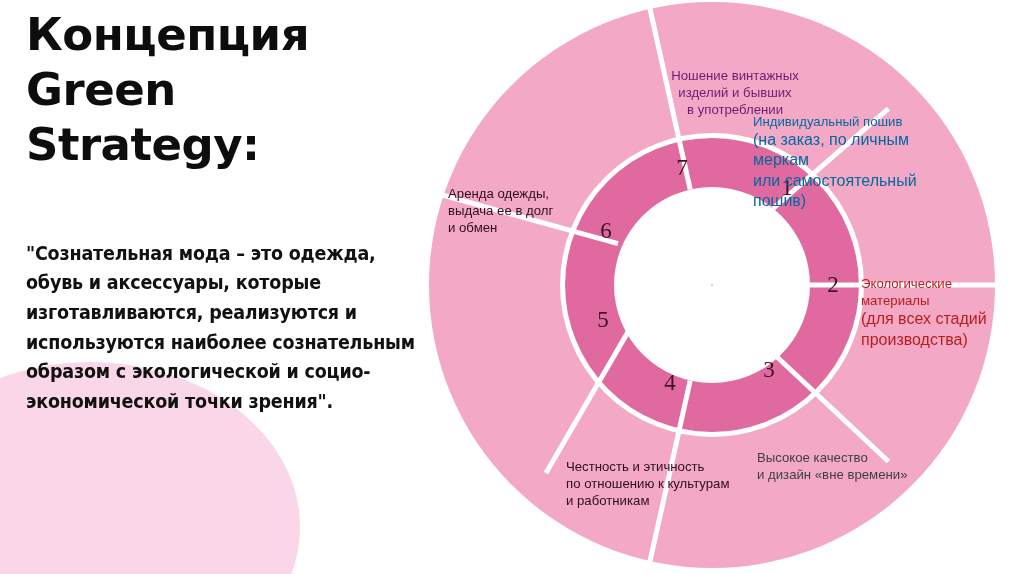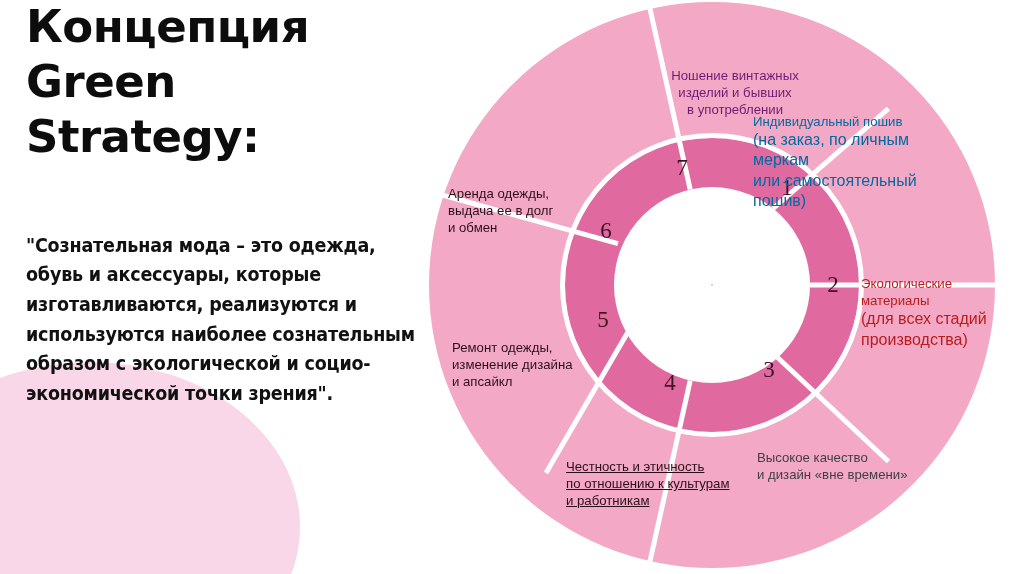--- a/index.html
+++ b/index.html
@@ -25,21 +25,21 @@
   
   .left-col{position:absolute;left:26px;top:0;width:430px;z-index:3;}
   .title{
     font-family:"DejaVu Sans", sans-serif;
     font-weight:700;
     font-size:45px;
     line-height:1.22;
     letter-spacing:-0.5px;
     color:#0d0d0d;
     margin:0;
-    padding-top:0;
+    padding-top:8px;
     white-space:pre-line;
   }
   .quote{
     margin:0;
     padding-top:66px;
     font-family:"DejaVu Sans Condensed","DejaVu Sans", sans-serif;
     font-weight:700;
     font-size:19.5px;
     line-height:1.52;
     color:#111111;
@@ -153,31 +153,26 @@
 материалы</span>
     <span class="sub">(для всех стадий
 производства)</span>
   </div>
 
   <div class="lbl ta-l" style="left: 757px; top: 432px; width: 210px; color: #404040;">
     <span>Высокое качество
 и дизайн «вне времени»</span>
   </div>
 
-  <div class="lbl ta-l" style="left: 566px; top: 441px; width: 220px; color: rgb(44, 16, 25); text-decoration: underline;">
+  <div class="lbl ta-l" style="left: 566px; top: 441px; width: 220px; color: rgb(44, 16, 25);">
     <span>Честность и этичность
 по отношению к культурам
 и работникам</span>
   </div>
 
-  <div class="lbl ta-l" style="left: 452px; top: 322px; width: 160px; color: rgb(44, 16, 25);">
-    <span>Ремонт одежды,
-изменение дизайна
-и апсайкл</span>
-  </div>
 
   <div class="lbl ta-l" style="left: 448px; top: 168px; width: 160px; color: rgb(44, 16, 25);">
     <span>Аренда одежды,
 выдача ее в долг
 и обмен</span>
   </div>
 
 </div>
 
 </body></html>

